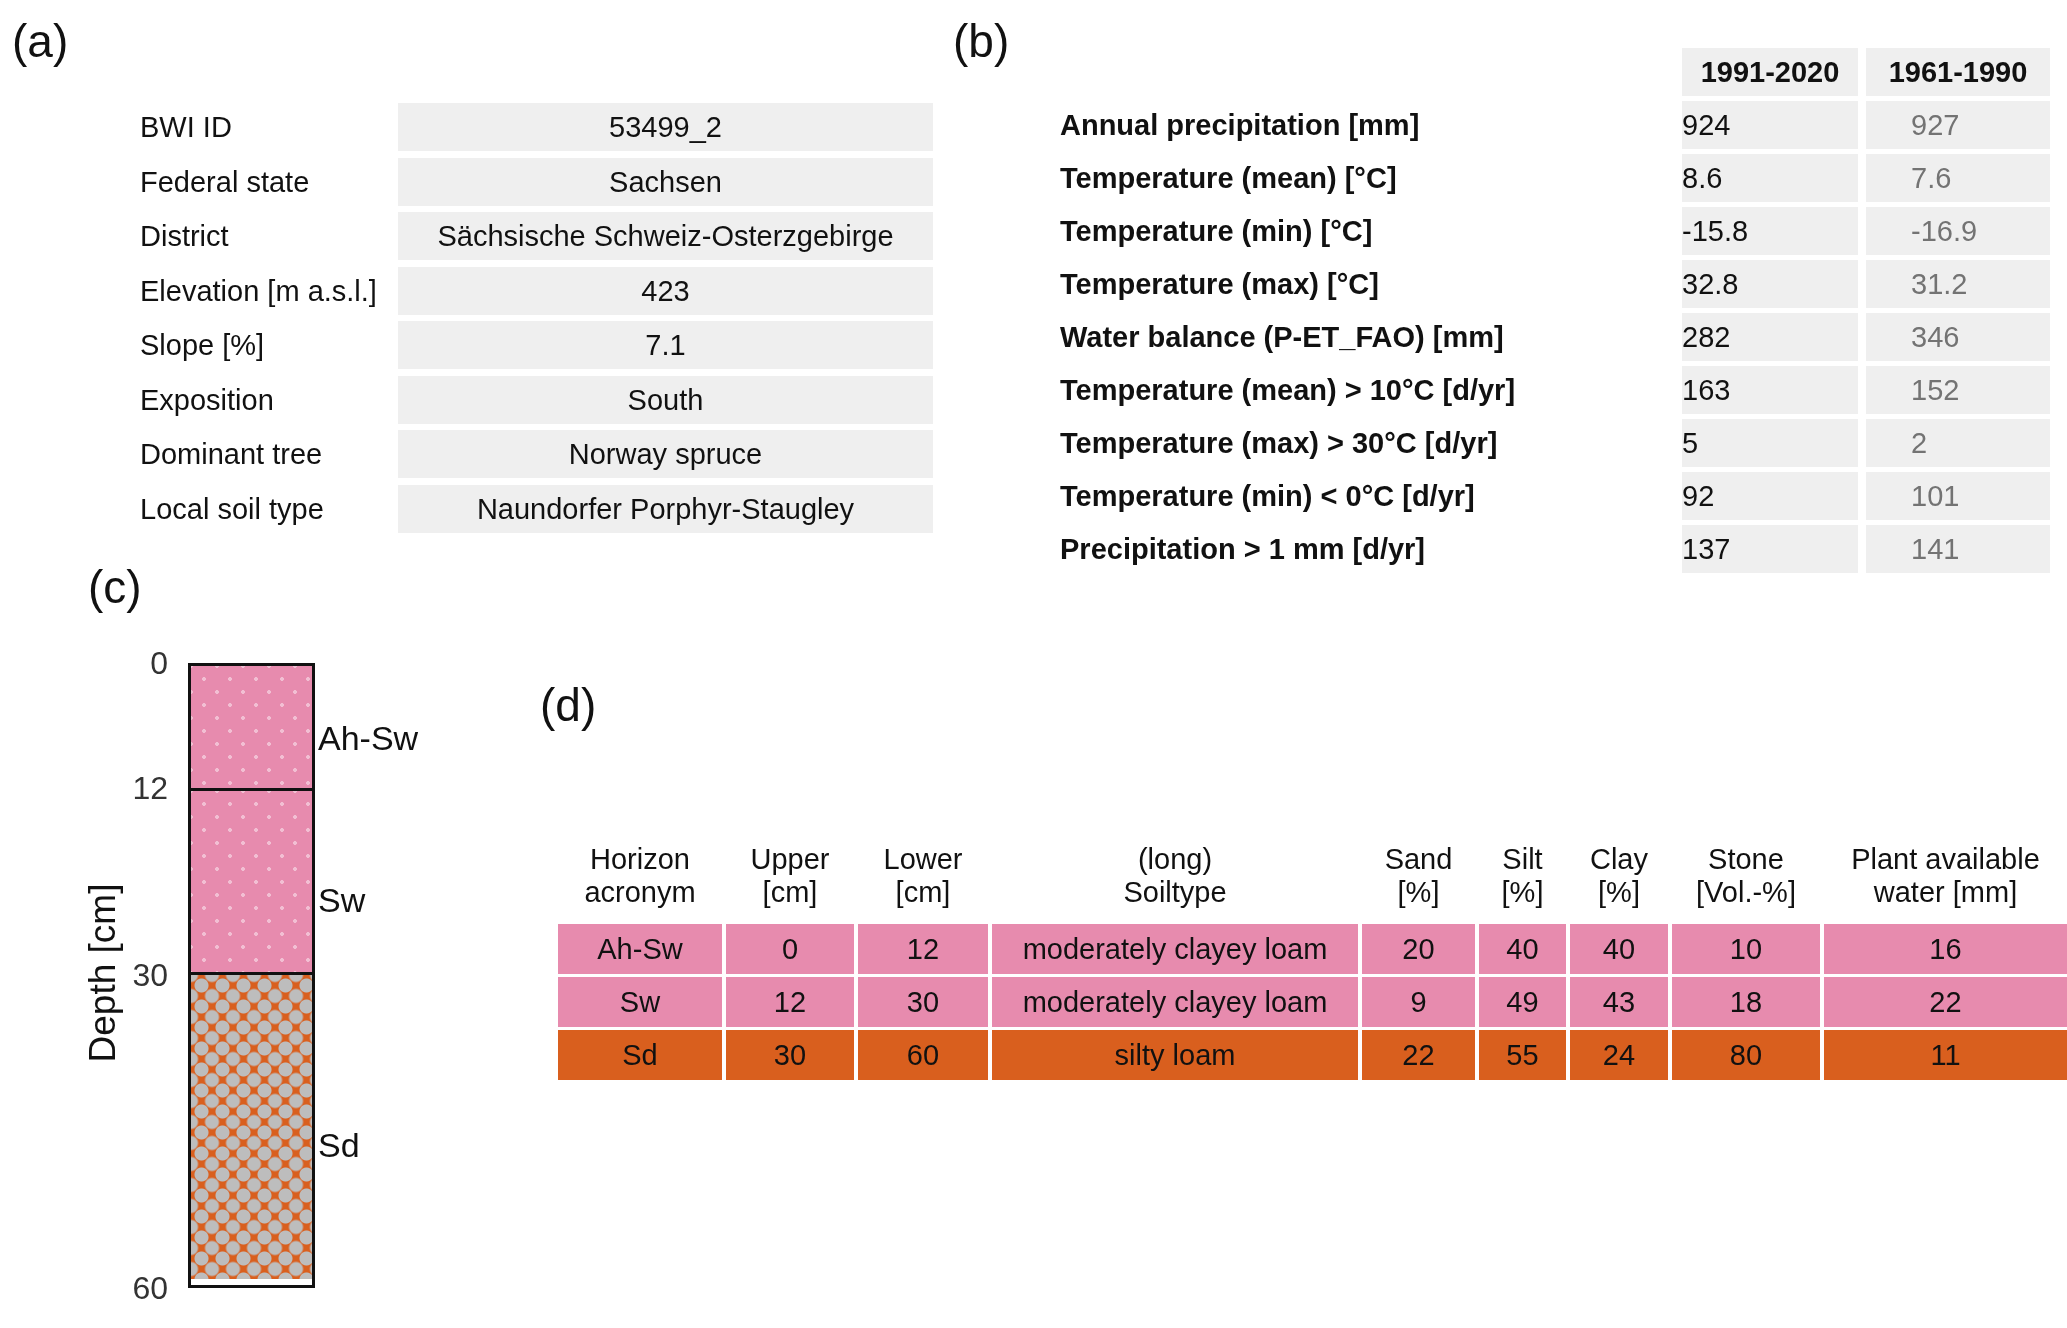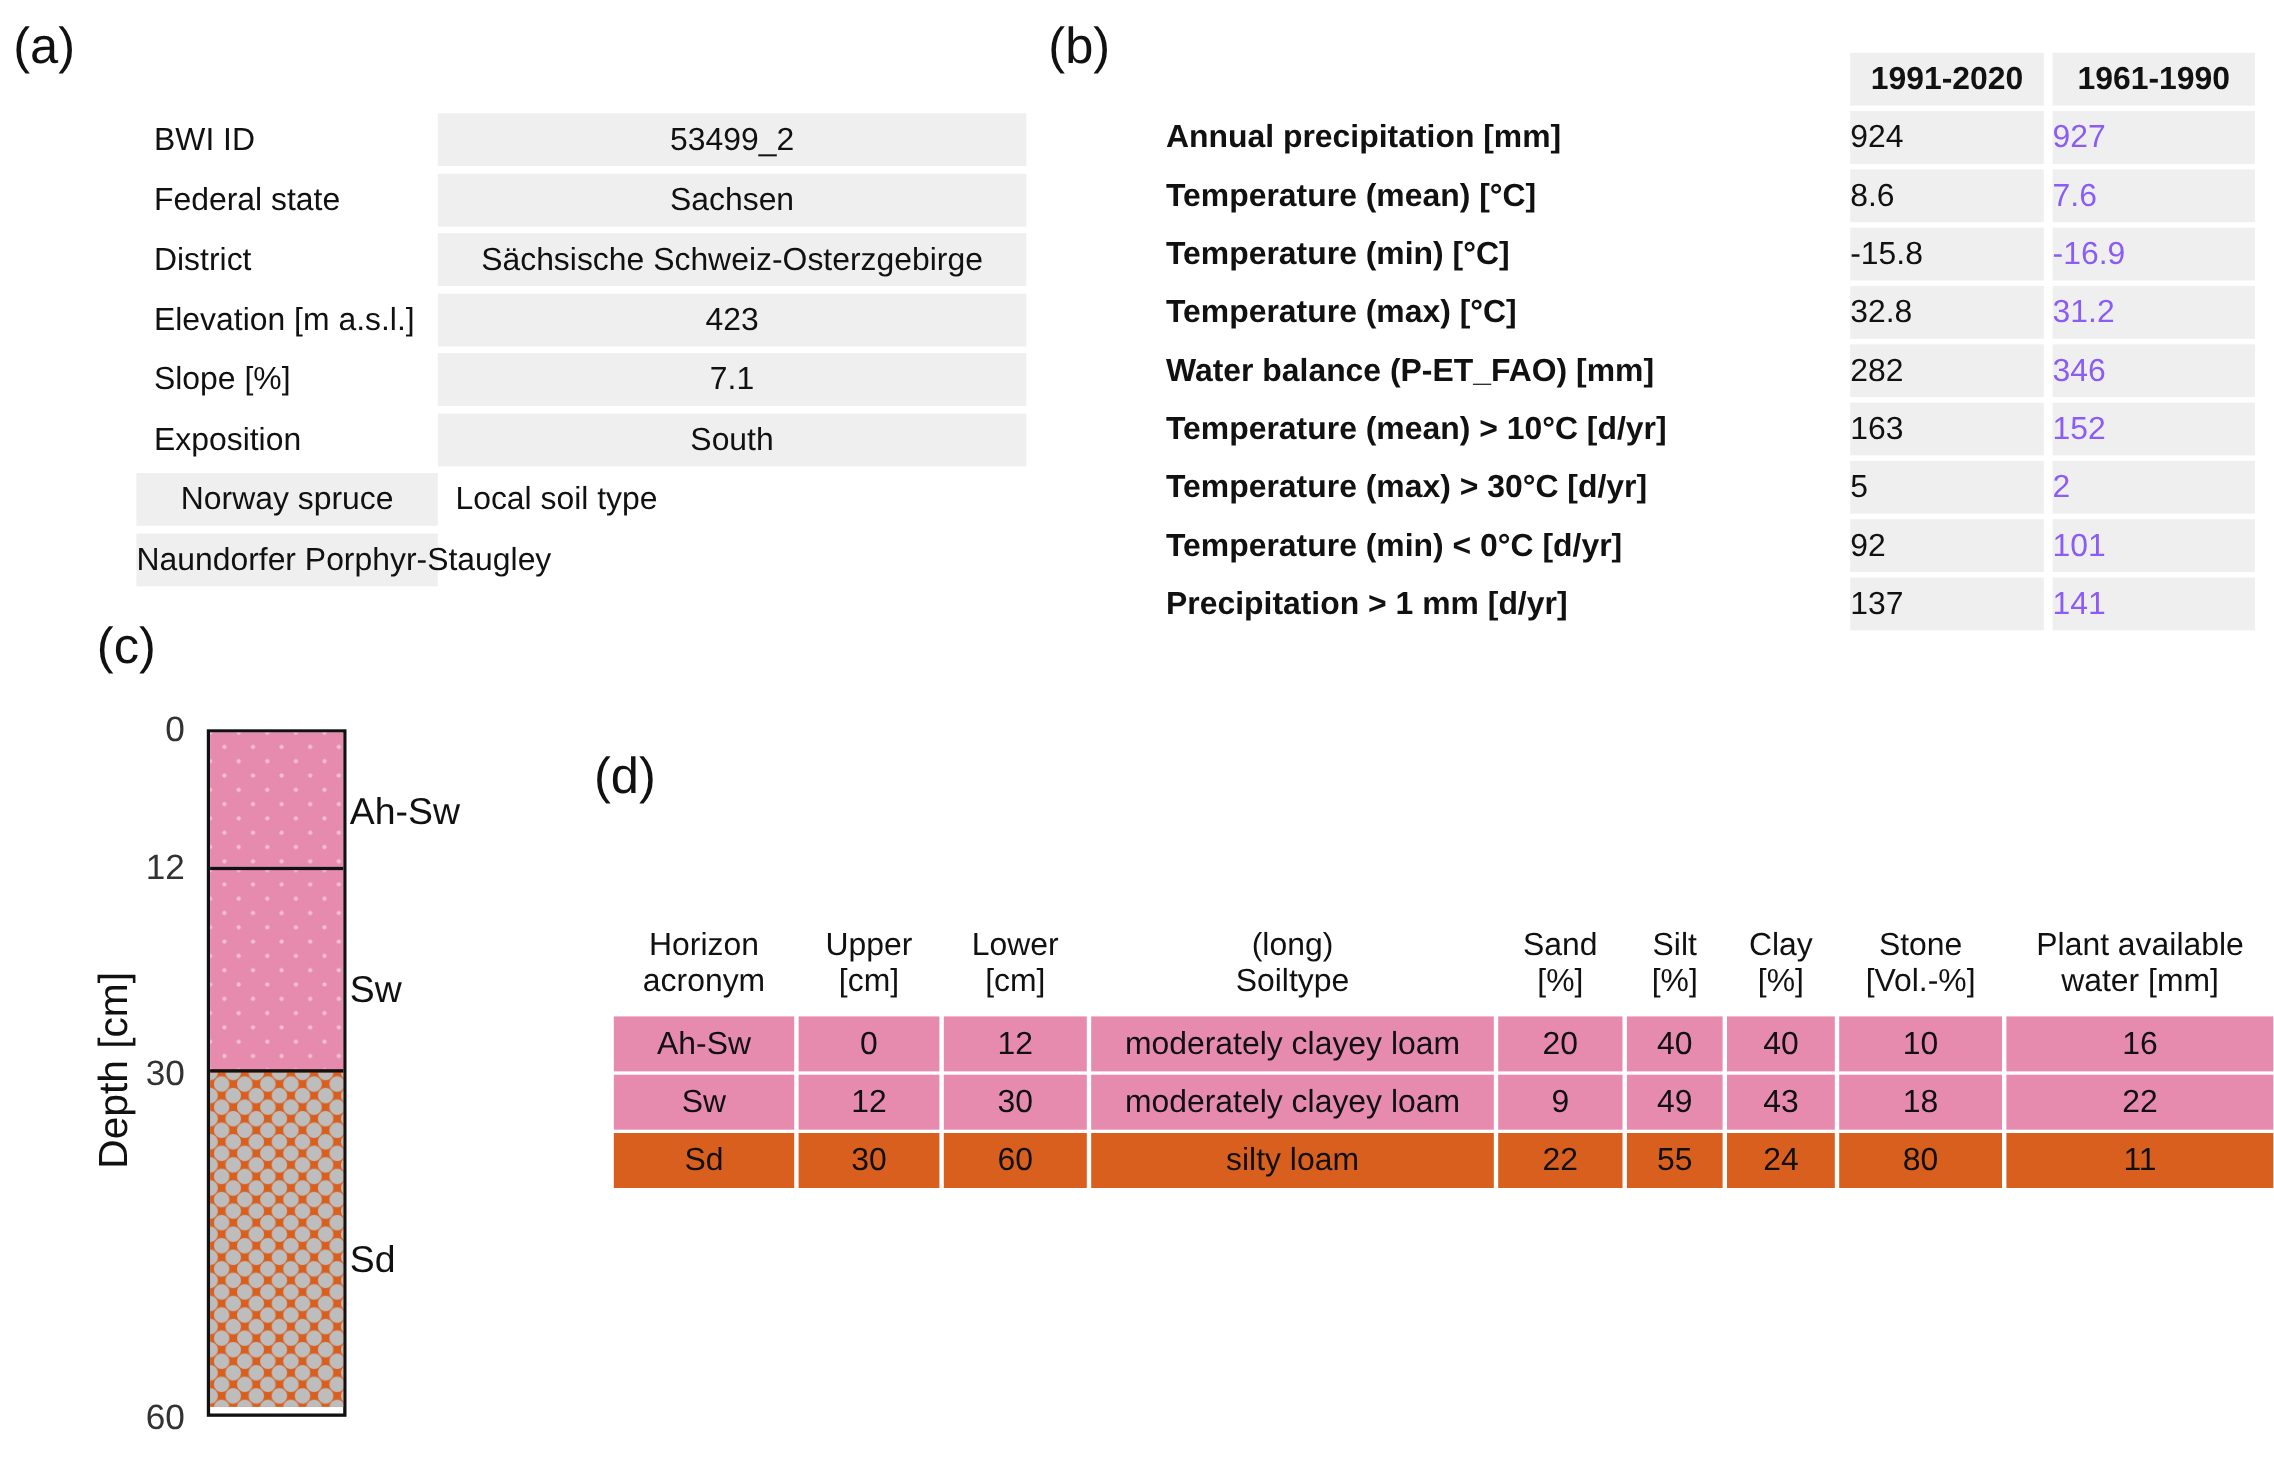--- a/index.html
+++ b/index.html
@@ -43,21 +43,21 @@
   }
   .table-b .blbl{
     font-weight:bold;font-size:29px;line-height:48px;text-align:left;white-space:nowrap;
   }
   .table-b .bhead{
     background:#EFEFEF;font-weight:bold;font-size:29px;line-height:48px;text-align:center;
   }
   .table-b .bval{
     background:#EFEFEF;font-size:29px;line-height:48px;text-align:left;
   }
-  .table-b .bval.ref{ color:#8b5cf6; }
+  .table-b .bval.ref{ color:#737373;padding-left:45px; }
   .table-b .empty{ background:transparent; }
   
   .soil-col{
     position:absolute;left:188px;top:663px;width:127px;height:625px;
     border:3px solid #111;box-sizing:border-box;
   }
   .seg{width:100%;box-sizing:border-box;}
   .seg.pinkfill{
     background-color:#E78BAE;
     background-image:
@@ -125,20 +125,21 @@
     <div class="lbl">Federal state</div>
     <div class="val">Sachsen</div>
     <div class="lbl">District</div>
     <div class="val">Sächsische Schweiz-Osterzgebirge</div>
     <div class="lbl">Elevation [m a.s.l.]</div>
     <div class="val">423</div>
     <div class="lbl">Slope [%]</div>
     <div class="val">7.1</div>
     <div class="lbl">Exposition</div>
     <div class="val">South</div>
+    <div class="lbl">Dominant tree</div>
     <div class="val">Norway spruce</div>
     <div class="lbl">Local soil type</div>
     <div class="val">Naundorfer Porphyr-Staugley</div>
   </div>
 
   <div class="table-b">
     <div class="empty"></div>
     <div class="bhead">1991-2020</div>
     <div class="bhead">1961-1990</div>
 

